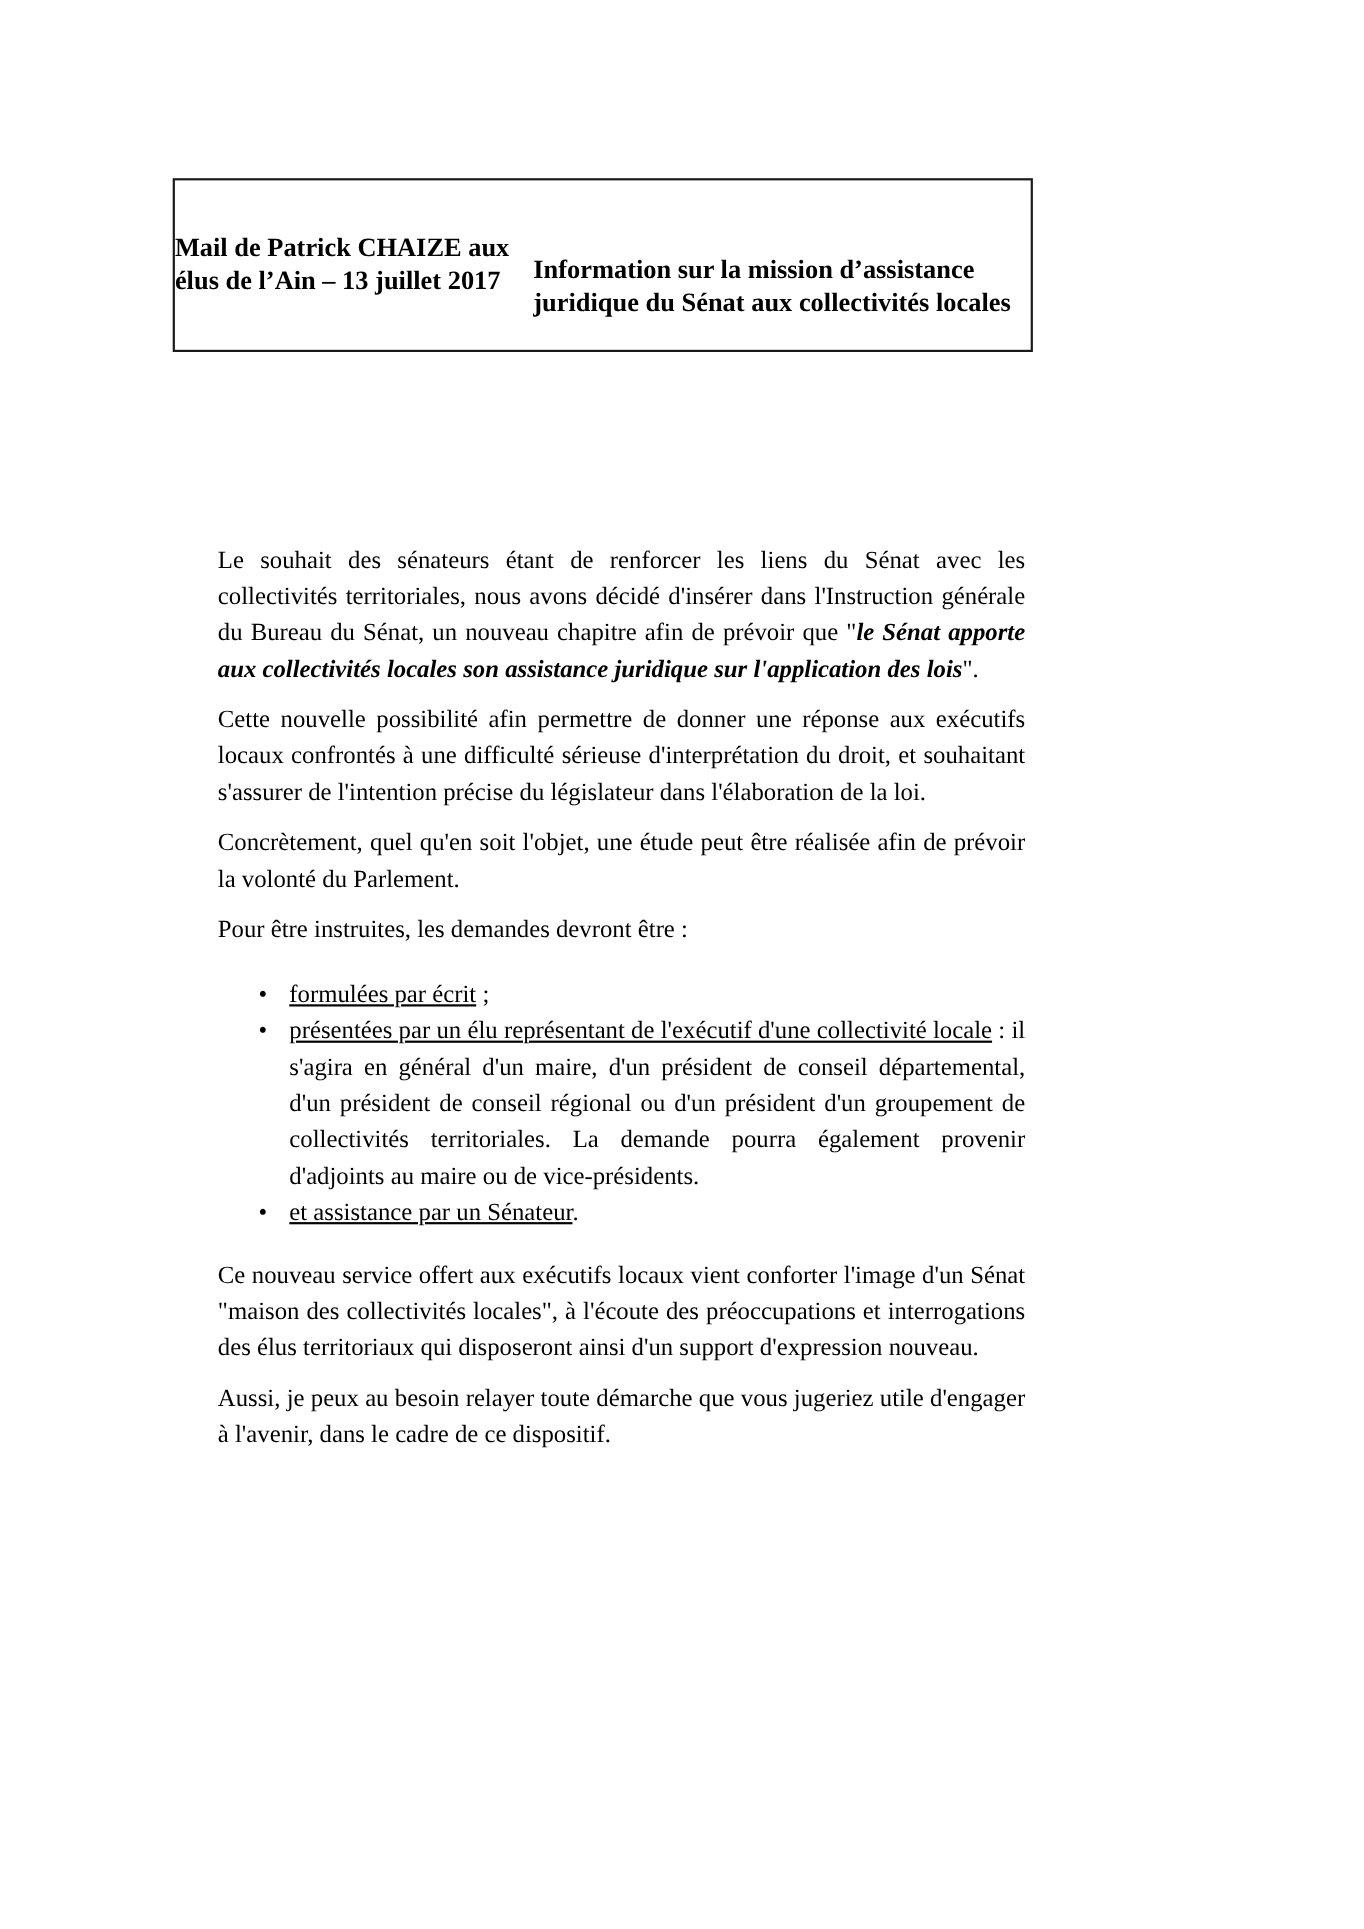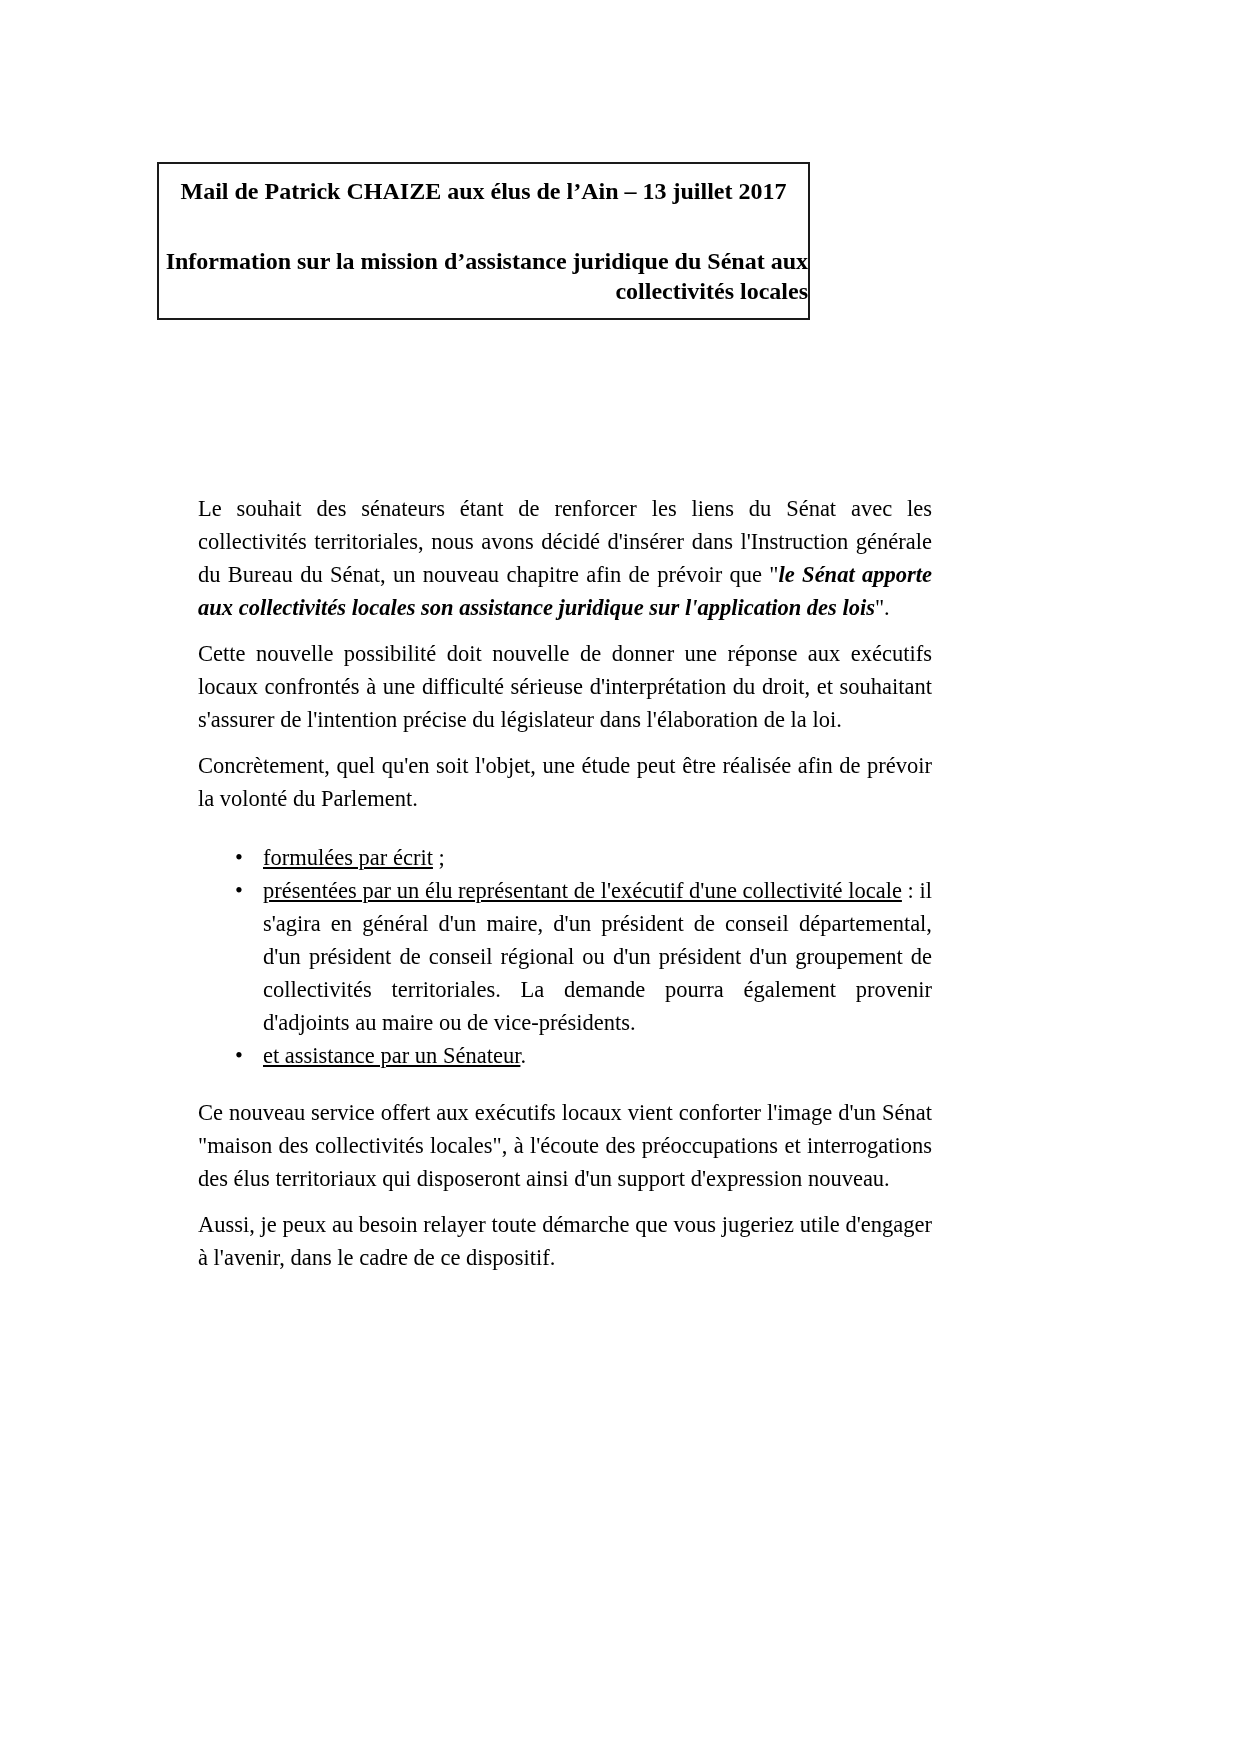--- a/index.html
+++ b/index.html
@@ -13,29 +13,29 @@
     height: 1754px;
     background: #ffffff;
     color: #000000;
     font-family: "Liberation Serif", "DejaVu Serif", serif;
     overflow: hidden;
   }
   .header-box {
     position: absolute;
     left: 157px;
     top: 162px;
-    width: 653px;
+    width: 782px;
     height: 158px;
     border: 2px solid #1a1a1a;
     box-sizing: border-box;
     display: flex;
-    flex-direction: column;
+    flex-direction: row;
     justify-content: center;
     align-items: center;
-    text-align: right;
+    text-align: left;
   }
   .header-title {
     font-weight: bold;
     font-size: 24px;
     line-height: 30px;
     margin: 0;
   }
   .header-title + .header-title {
     margin-top: 40px;
   }
@@ -87,24 +87,25 @@
 
   <div class="header-box">
     <p class="header-title">Mail de Patrick CHAIZE aux élus de l’Ain – 13 juillet 2017</p>
     <p class="header-title">Information sur la mission d’assistance juridique du Sénat aux collectivités locales</p>
   </div>
 
   <div class="body-text">
 
     <p><span>Le souhait des sénateurs étant de renforcer les liens du Sénat avec les collectivités territoriales, nous avons décidé d'insérer dans l'Instruction générale du Bureau du Sénat, un nouveau chapitre afin de prévoir que "</span><span class="quote-emph">le Sénat apporte aux collectivités locales son assistance juridique sur l'application des lois</span><span>".</span></p>
 
-    <p class="gap-before">Cette nouvelle possibilité doit nouvelle de donner une réponse aux exécutifs locaux confrontés à une difficulté sérieuse d'interprétation du droit, et souhaitant s'assurer de l'intention précise du législateur dans l'élaboration de la loi.</p>
+    <p class="gap-before">Cette nouvelle possibilité afin permettre de donner une réponse aux exécutifs locaux confrontés à une difficulté sérieuse d'interprétation du droit, et souhaitant s'assurer de l'intention précise du législateur dans l'élaboration de la loi.</p>
 
     <p class="gap-before">Concrètement, quel qu'en soit l'objet, une étude peut être réalisée afin de prévoir la volonté du Parlement.</p>
 
+    <p class="gap-before">Pour être instruites, les demandes devront être :</p>
 
     <ul class="req-list">
       <li><span class="u">formulées par écrit</span><span> ;</span></li>
       <li><span class="u">présentées par un élu représentant de l'exécutif d'une collectivité locale</span><span> : il s'agira en général d'un maire, d'un président de conseil départemental, d'un président de conseil régional ou d'un président d'un groupement de collectivités territoriales. La demande pourra également provenir d'adjoints au maire ou de vice-présidents.</span></li>
       <li><span class="u">et assistance par un Sénateur</span><span>.</span></li>
     </ul>
 
     <p>Ce nouveau service offert aux exécutifs locaux vient conforter l'image d'un Sénat "maison des collectivités locales", à l'écoute des préoccupations et interrogations des élus territoriaux qui disposeront ainsi d'un support d'expression nouveau.</p>
 
     <p class="gap-before">Aussi, je peux au besoin relayer toute démarche que vous jugeriez utile d'engager à l'avenir, dans le cadre de ce dispositif.</p>

